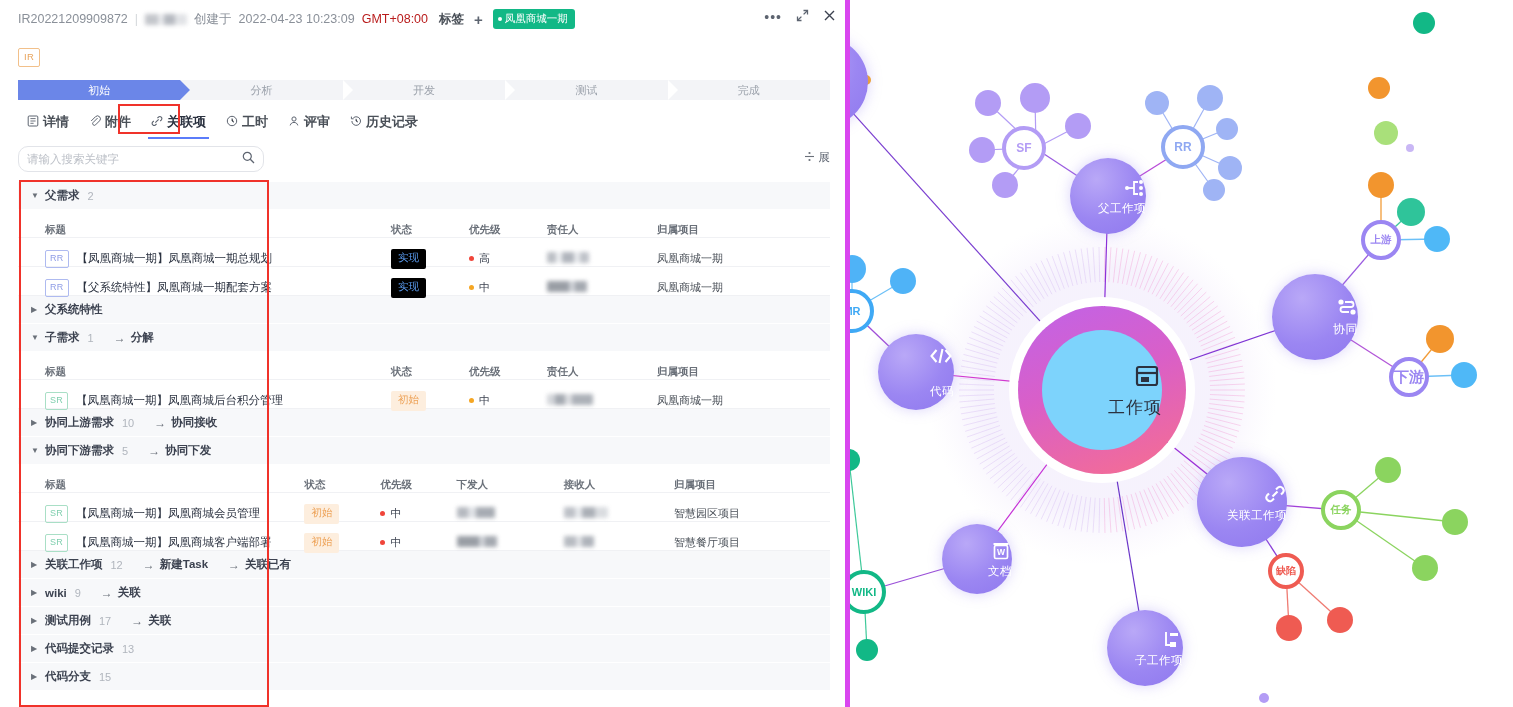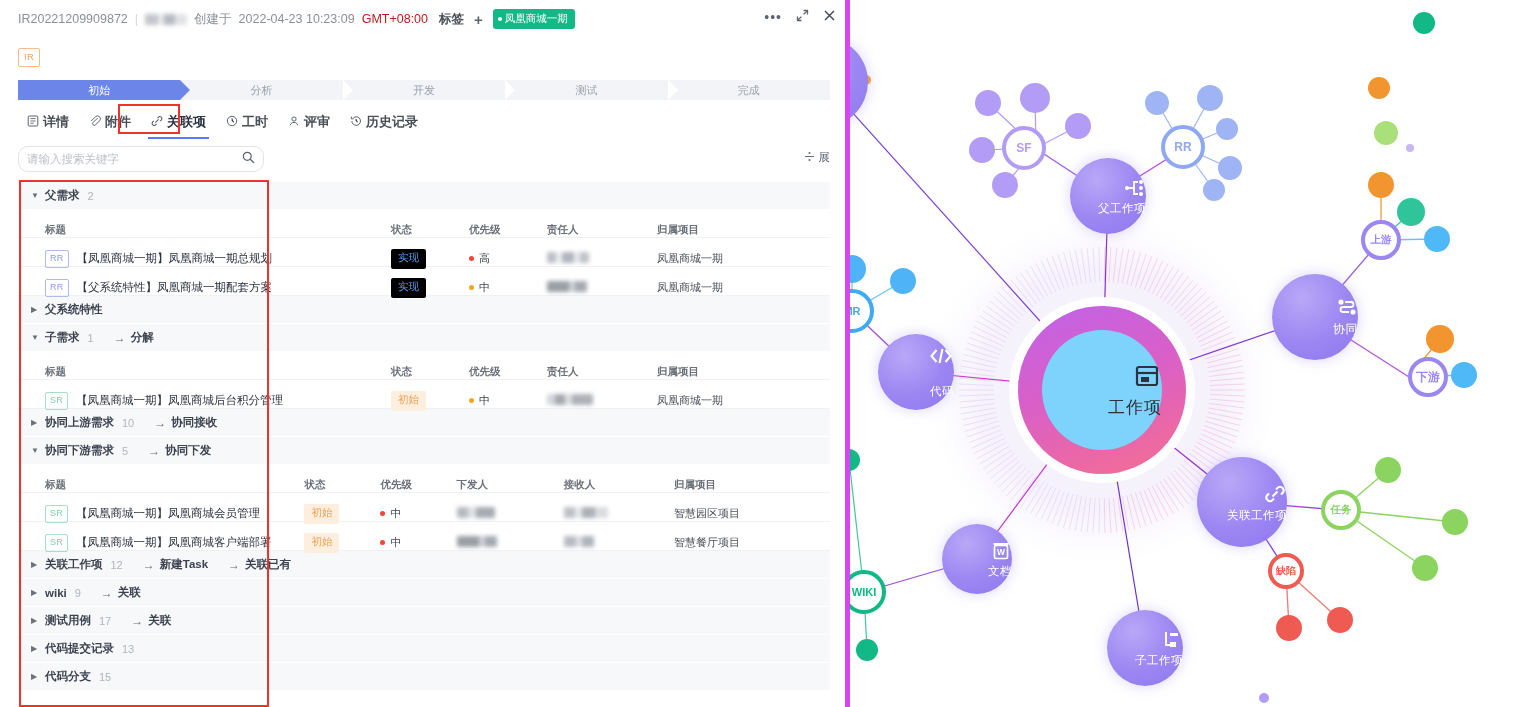--- a/index.html
+++ b/index.html
@@ -799,21 +799,21 @@
         </div>
         <div class="node ring-node" style="left: -20px; top: 289px; width: 44px; height: 44px; border: 4.5px solid rgb(63, 169, 245); color: rgb(63, 169, 245); font-size: 11px;">
           <span>MR</span>
         </div>
         <div class="node ring-node" style="left: -8px; top: 570px; width: 44px; height: 44px; border: 4.5px solid rgb(18, 184, 134); color: rgb(18, 184, 134); font-size: 11px;">
           <span>WIKI</span>
         </div>
         <div class="node ring-node" style="left: 511px; top: 220px; width: 40px; height: 40px; border: 4.5px solid rgb(155, 134, 242); color: rgb(155, 134, 242); font-size: 10.5px;">
           <span>上游</span>
         </div>
-        <div class="node ring-node" style="left: 558px; top: 357px; width: 40px; height: 40px; border: 4.5px solid rgb(155, 134, 242); color: rgb(155, 134, 242); font-size: 12px;">
+        <div class="node ring-node" style="left: 539px; top: 357px; width: 40px; height: 40px; border: 4.5px solid rgb(155, 134, 242); color: rgb(155, 134, 242); font-size: 15px;">
           <span>下游</span>
         </div>
         <div class="node ring-node" style="left: 471px; top: 490px; width: 40px; height: 40px; border: 4.5px solid rgb(139, 212, 95); color: rgb(139, 212, 95); font-size: 10.5px;">
           <span>任务</span>
         </div>
         <div class="node ring-node" style="left: 418px; top: 553px; width: 36px; height: 36px; border: 4px solid rgb(239, 91, 82); color: rgb(239, 91, 82); font-size: 10px;">
           <span>缺陷</span>
         </div>
         <div class="node big-node" style="left: -72px; top: 37px; width: 90px; height: 90px;"></div>
         <div class="node big-node" style="left: 220px; top: 158px; width: 76px; height: 76px;">

